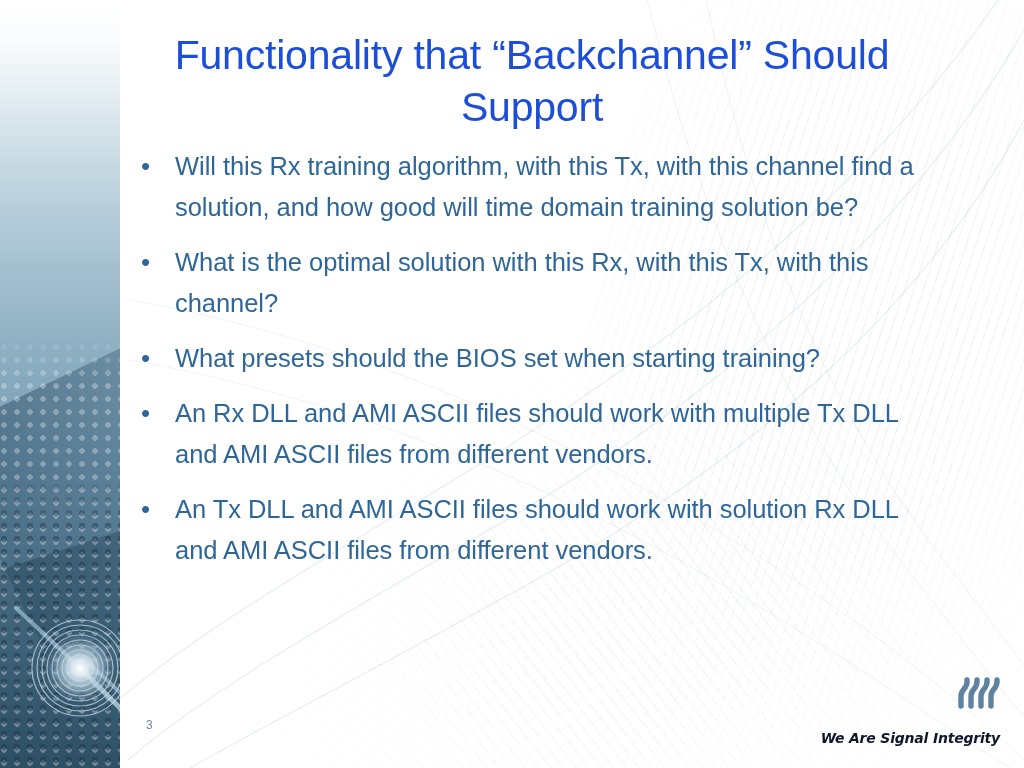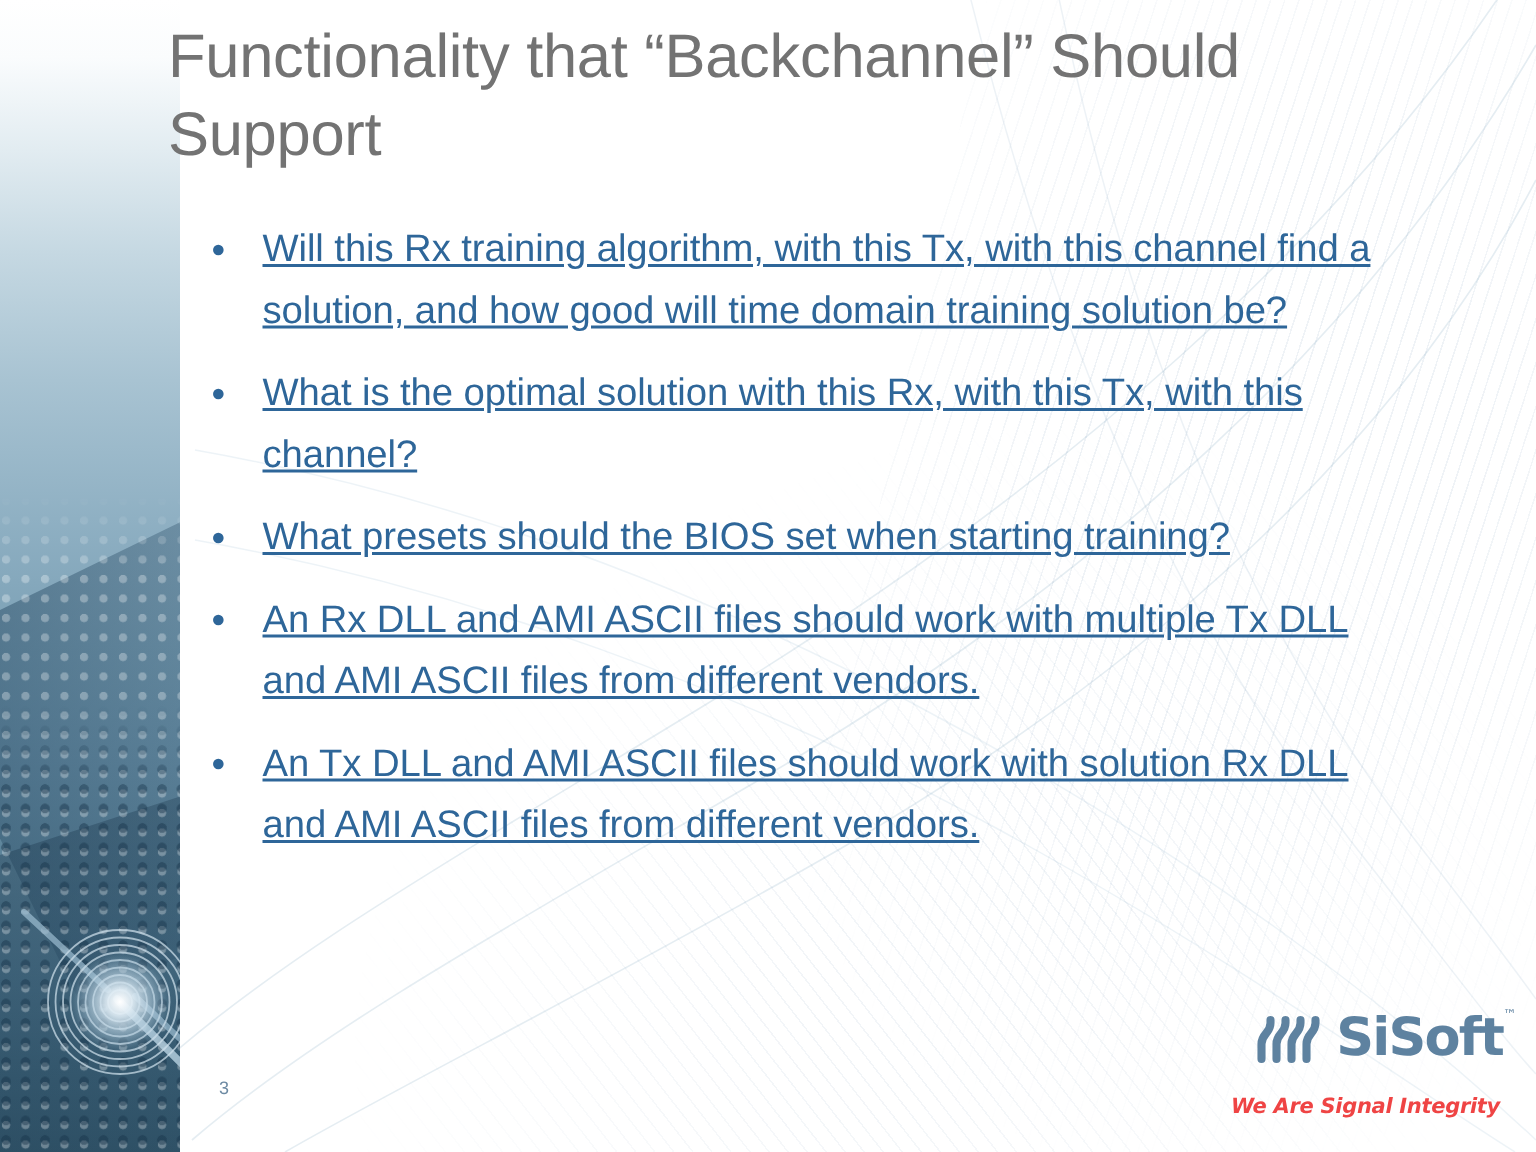--- a/index.html
+++ b/index.html
@@ -139,28 +139,29 @@
     transform-origin:0 0;
   }
 
   
   .ripple { position:absolute; left:14px; bottom:16px; width:170px; height:150px; }
 
   
 
   .title {
     position:absolute;
-    left:112px; top:12px;
+    left:112px; top:30px;
     width:840px;
-    color:#737373;
+    color:#1d4ed8;
     font-size:41px;
     line-height:1.26;
     font-weight:400;
     letter-spacing:-0.2px;
     white-space:pre-line;
+    text-align:center;
   }
 
   
 
   .body {
     position:absolute;
     left:135px; top:146px;
     width:790px;
   }
 
@@ -180,21 +181,20 @@
     padding-left:6px;
   }
 
   .bullet-text {
     flex:1 1 auto;
     color:#2E6699;
     font-size:25.5px;
     line-height:41px;
     font-weight:400;
     letter-spacing:-0.05px;
-    text-decoration:underline;
   }
 
   
 
   .slide-number {
     position:absolute;
     left:146px; bottom:36px;
     color:#6d8aa3;
     font-size:12px;
     font-weight:400;
@@ -232,21 +232,21 @@
     position:absolute;
     top:-2px; right:-9px;
     font-size:9px;
     font-weight:normal;
     letter-spacing:0;
   }
 
   .logo-tagline {
     margin-top:20px;
     margin-right:2px;
-    color:#ef4444;
+    color:#0f172a;
     font-size:14px;
     font-style:italic;
     font-weight:bold;
     letter-spacing:-0.2px;
     font-family:"DejaVu Sans", sans-serif;
   }
 </style>
 </head>
 <body>
 
@@ -353,22 +353,18 @@
 
       <svg class="logo-mark" width="46" height="34" viewBox="0 0 46 34" xmlns="http://www.w3.org/2000/svg">
         <g fill="none" stroke="#5E82A0" stroke-width="5.4" stroke-linecap="round">
           <path d="M 5  30 L 5  20 C 5 13, 11 13, 11 6 L 11 4"></path>
           <path d="M 15 30 L 15 20 C 15 13, 21 13, 21 6 L 21 4"></path>
           <path d="M 25 30 L 25 20 C 25 13, 31 13, 31 6 L 31 4"></path>
           <path d="M 35 30 L 35 20 C 35 13, 41 13, 41 6 L 41 4"></path>
         </g>
       </svg>
 
-      <div class="logo-wordmark">
-        <span>SiSoft</span>
-        <span class="logo-tm">™</span>
-      </div>
 
     </div>
     <div class="logo-tagline">We Are Signal Integrity</div>
   </div>
 
 </div>
 
 </body></html>

